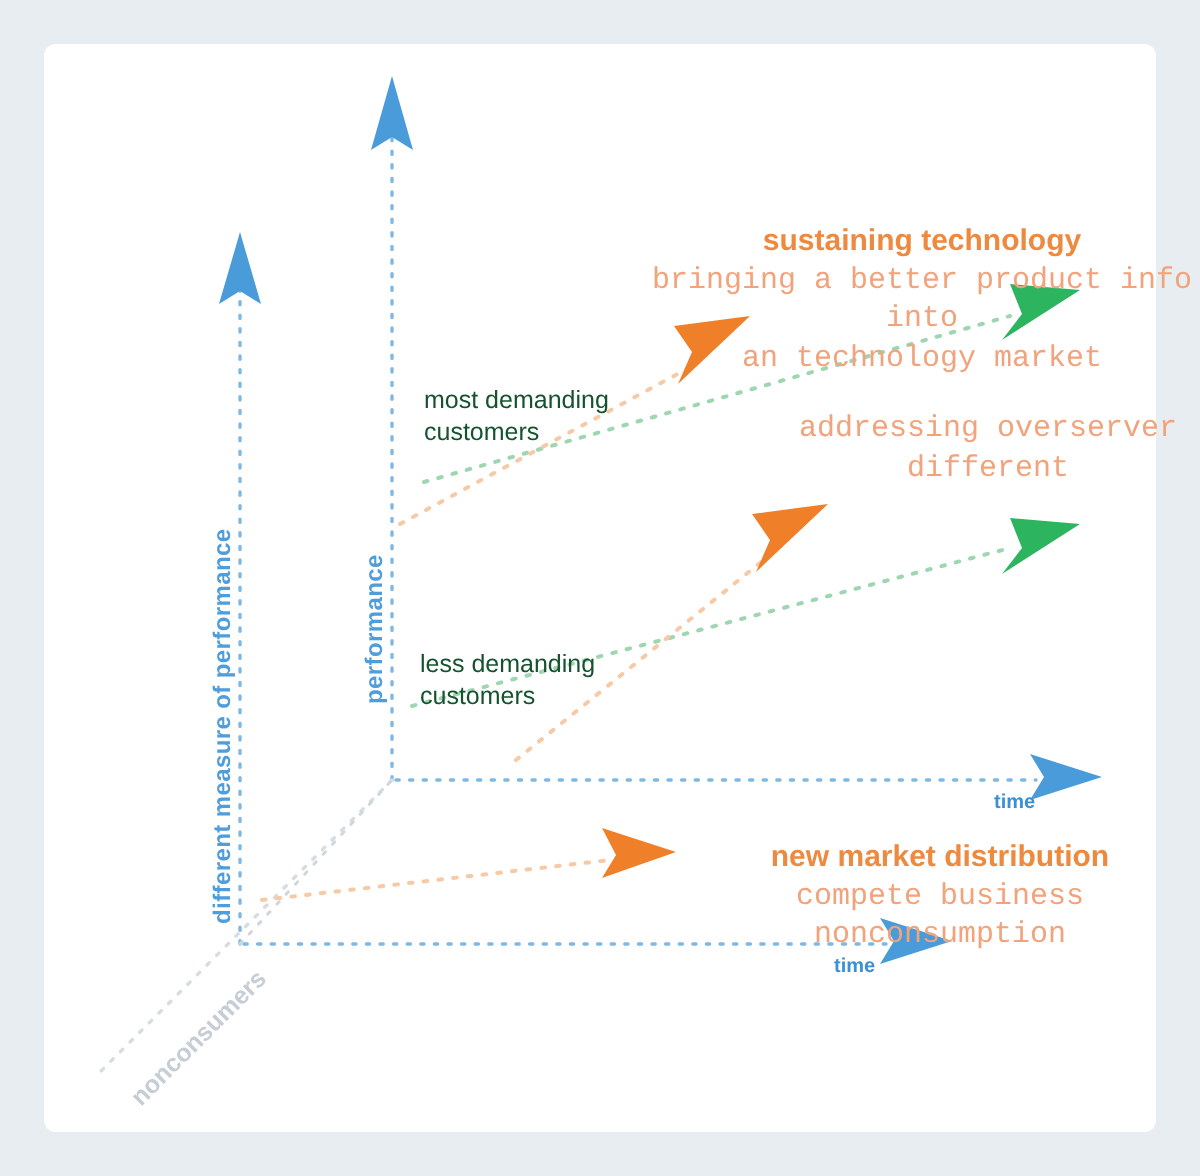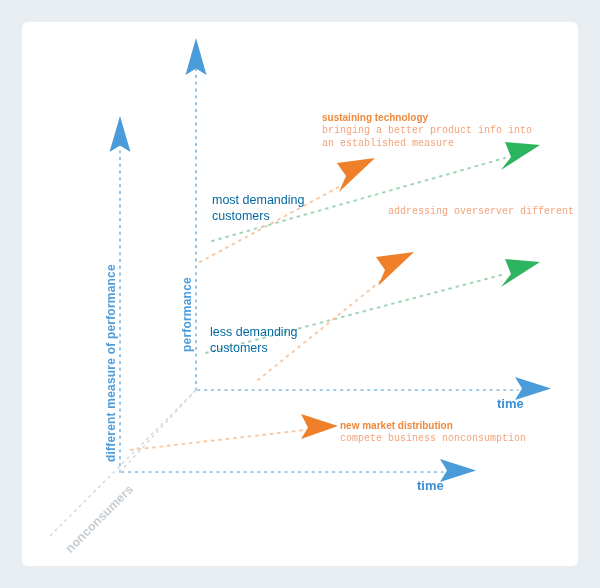--- a/index.html
+++ b/index.html
@@ -33,44 +33,45 @@
     width: 600px;
     height: 588px;
   }
   .lbl {
     position: absolute;
     font-family: "Liberation Sans", sans-serif;
     white-space: nowrap;
     line-height: 1.28;
   }
   .lbl-green {
-    color: #0369a1;
+    color: #14532d;
     font-size: 12.5px;
   }
   .lbl-blue-axis {
     color: #4f9ddb;
     font-size: 12px;
     font-weight: bold;
     letter-spacing: .2px;
   }
   .lbl-time {
     color: #3b8fd4;
-    font-size: 13px;
+    font-size: 10px;
     font-weight: bold;
   }
   .lbl-nonc {
     color: #c6cdd4;
     font-size: 12.5px;
     font-weight: bold;
   }
   .callout {
     position: absolute;
-    font-size: 10px;
+    font-size: 15px;
     color: #f2a37b;
     line-height: 1.3;
+    text-align: center;
   }
   .callout .ttl {
     display: block;
     color: #ed8a3f;
     font-weight: bold;
   }
   .callout .sub {
     display: block;
     font-family: Liberation Mono, monospace;
   }
@@ -141,21 +142,21 @@
 
     <g>
       <line x1="131" y1="450" x2="305" y2="430" stroke="#f7c9a4" stroke-width="2" stroke-linecap="round" stroke-dasharray="1.8 5.6"></line>
       <path d="M338 426 L301 439 L308 427.5 L301 414 Z" fill="#ef7f29"></path>
     </g>
   </svg>
 
   <div class="callout" style="left:322px; top:111px;">
     <span class="ttl">sustaining technology</span>
     <span class="sub">bringing a better product info into</span>
-    <span class="sub">an established measure</span>
+    <span class="sub">an technology market</span>
   </div>
 
   <div class="callout" style="left:388px; top:205px;">
     <span class="sub">addressing overserver different</span>
   </div>
 
   <div class="callout" style="left:340px; top:419px;">
     <span class="ttl">new market distribution</span>
     <span class="sub">compete business nonconsumption</span>
   </div>

